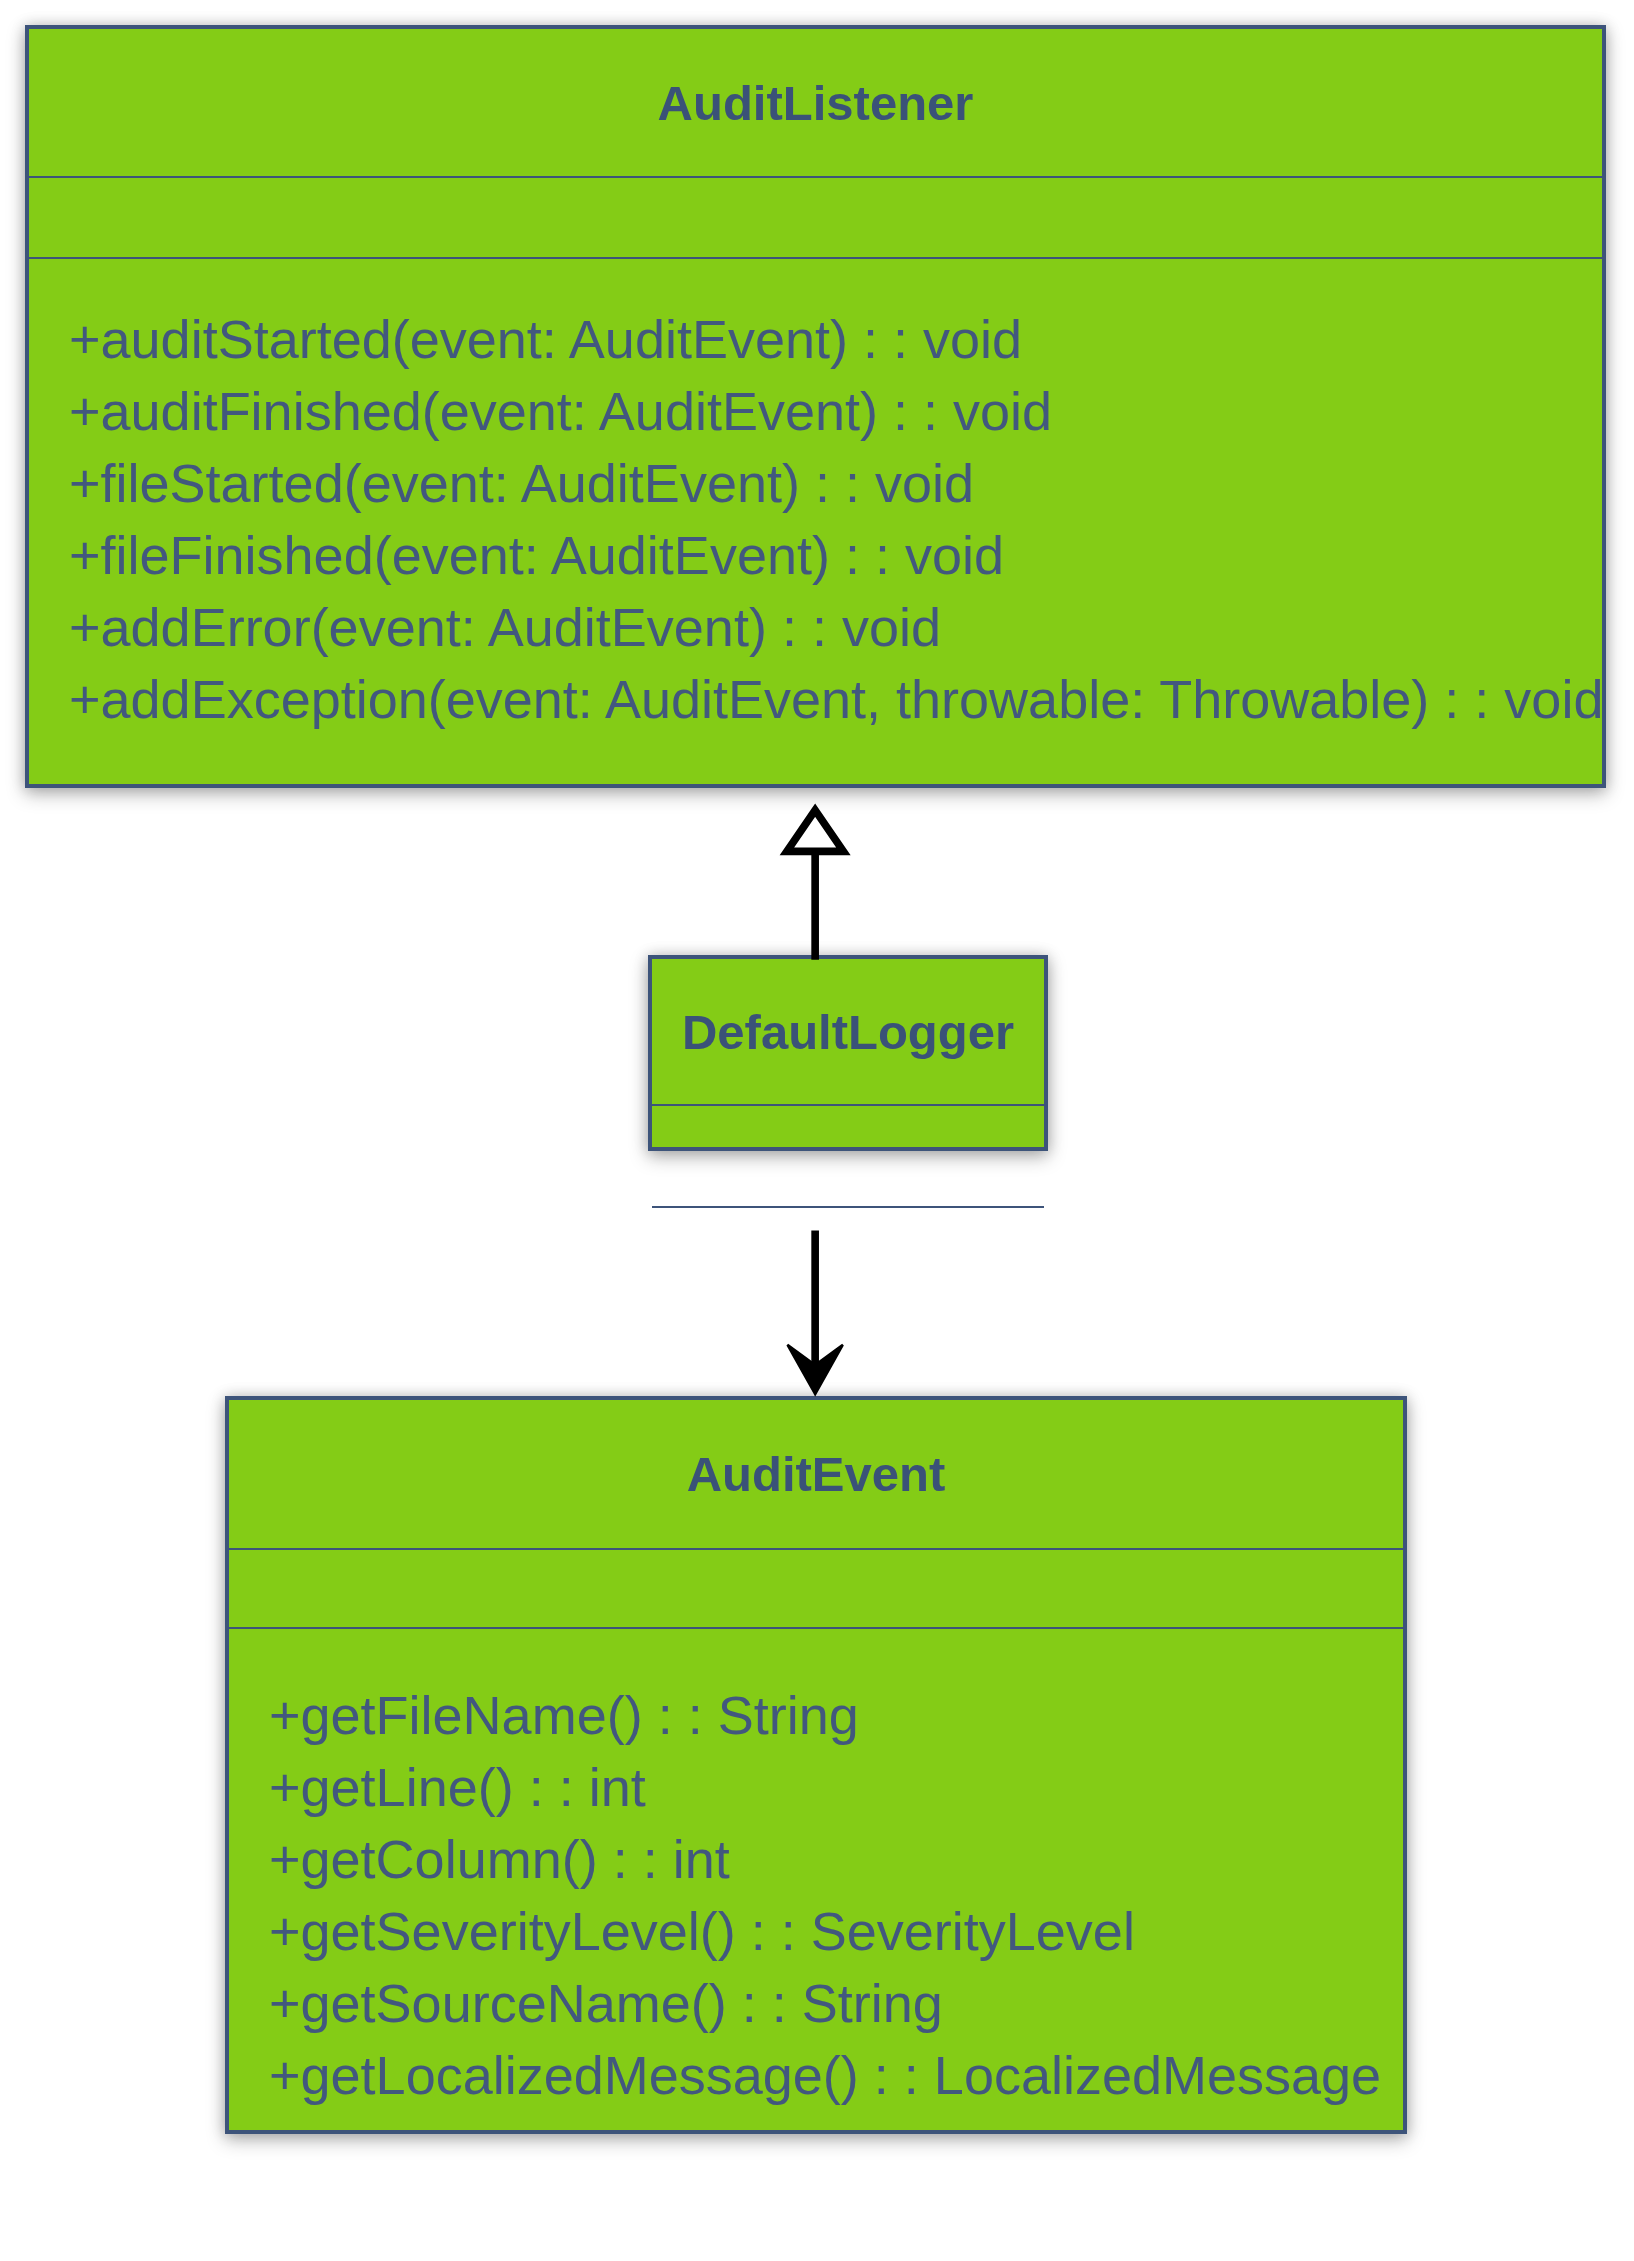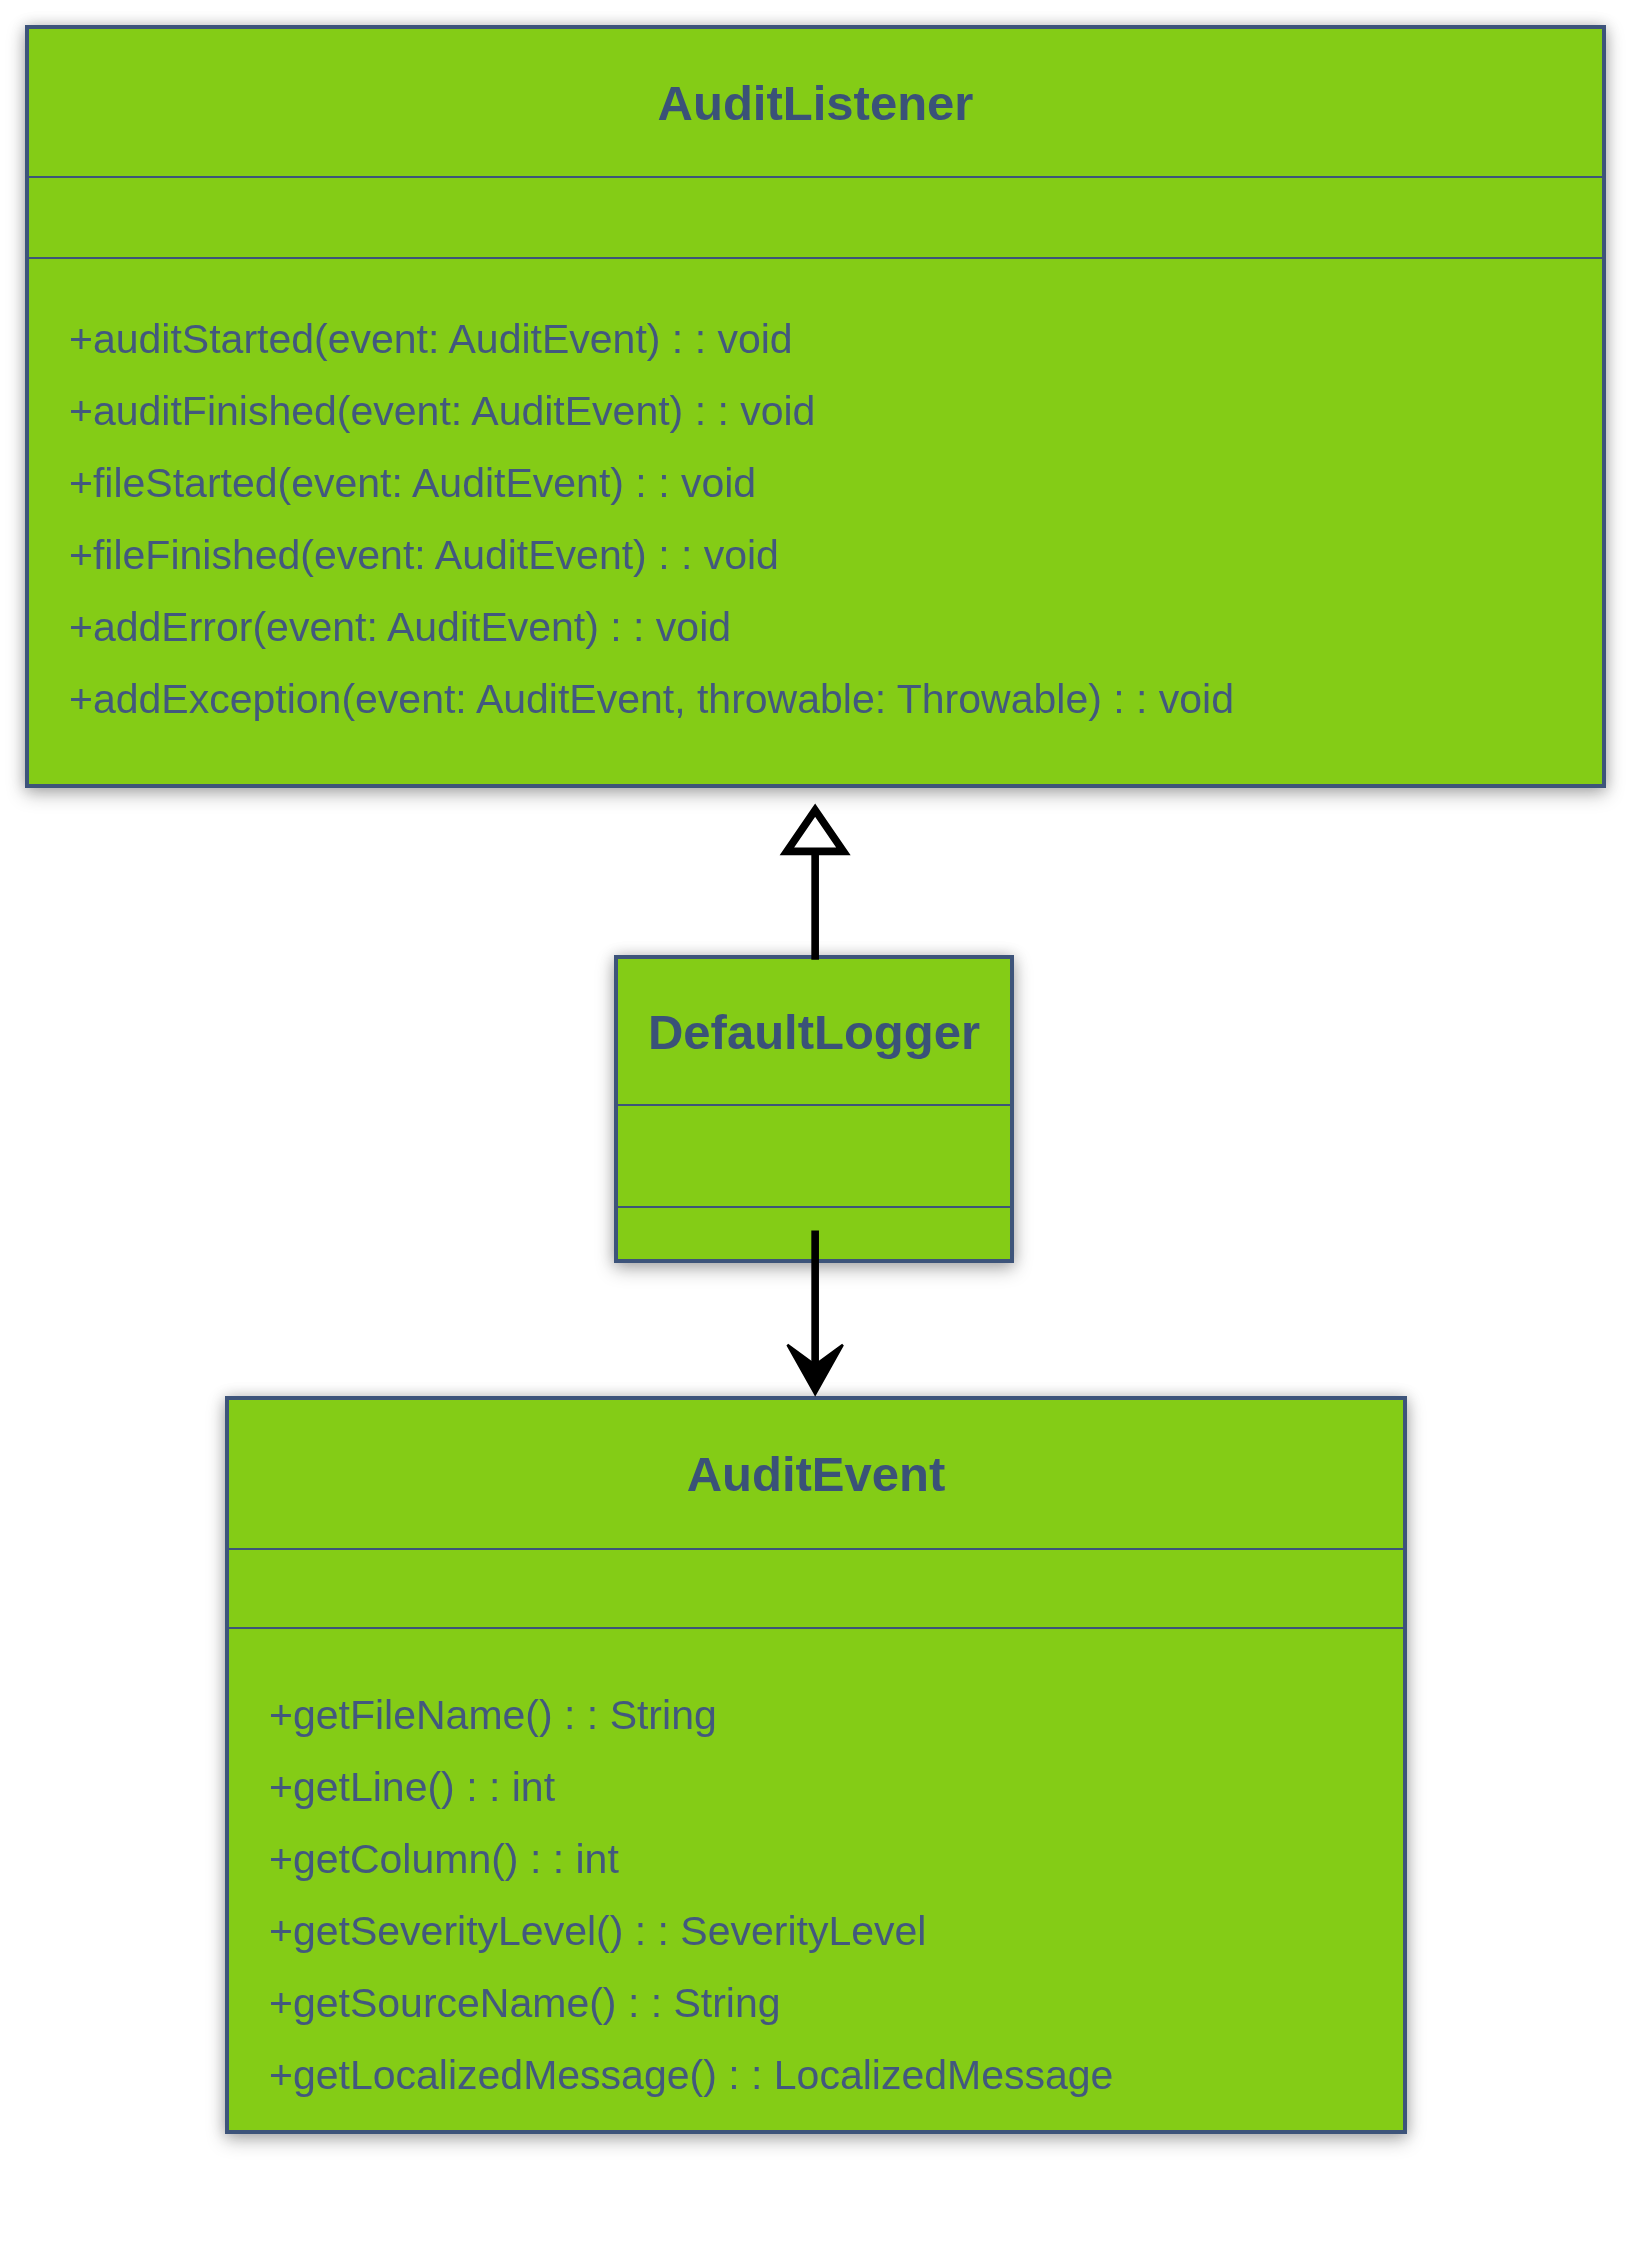--- a/index.html
+++ b/index.html
@@ -43,31 +43,31 @@
     flex: 0 0 auto;
   }
   .sec-methods {
     flex: 1 1 auto;
     overflow: hidden;
   }
   .m-line {
     height: 72px;
     display: flex;
     align-items: center;
-    font-size: 41px;
+    font-size: 54px;
     color: #42587e;
     white-space: pre;
   }
   
   #box-auditlistener { left: 25px; top: 25px; width: 1581px; height: 763px; }
   #box-auditlistener .sec-title   { height: 147px; }
   #box-auditlistener .sec-attrs   { height: 79px; }
   #box-auditlistener .sec-methods { padding: 44px 11.8px 0 40px; }
   
-  #box-defaultlogger { left: 614px; top: 955px; width: 400px; height: 308px; gap: 44px; }
+  #box-defaultlogger { left: 648px; top: 955px; width: 400px; height: 196px; gap: 44px; }
   #box-defaultlogger .sec-title   { height: 145px; }
   #box-defaultlogger .sec-attrs   { height: 56px; }
   
   #box-auditevent { left: 225px; top: 1396px; width: 1182px; height: 738px; }
   #box-auditevent .sec-title   { height: 148px; }
   #box-auditevent .sec-attrs   { height: 77px; }
   #box-auditevent .sec-methods { padding: 50px 11.8px 0 40px; }
 
   #arrow-layer {
     position: absolute;

